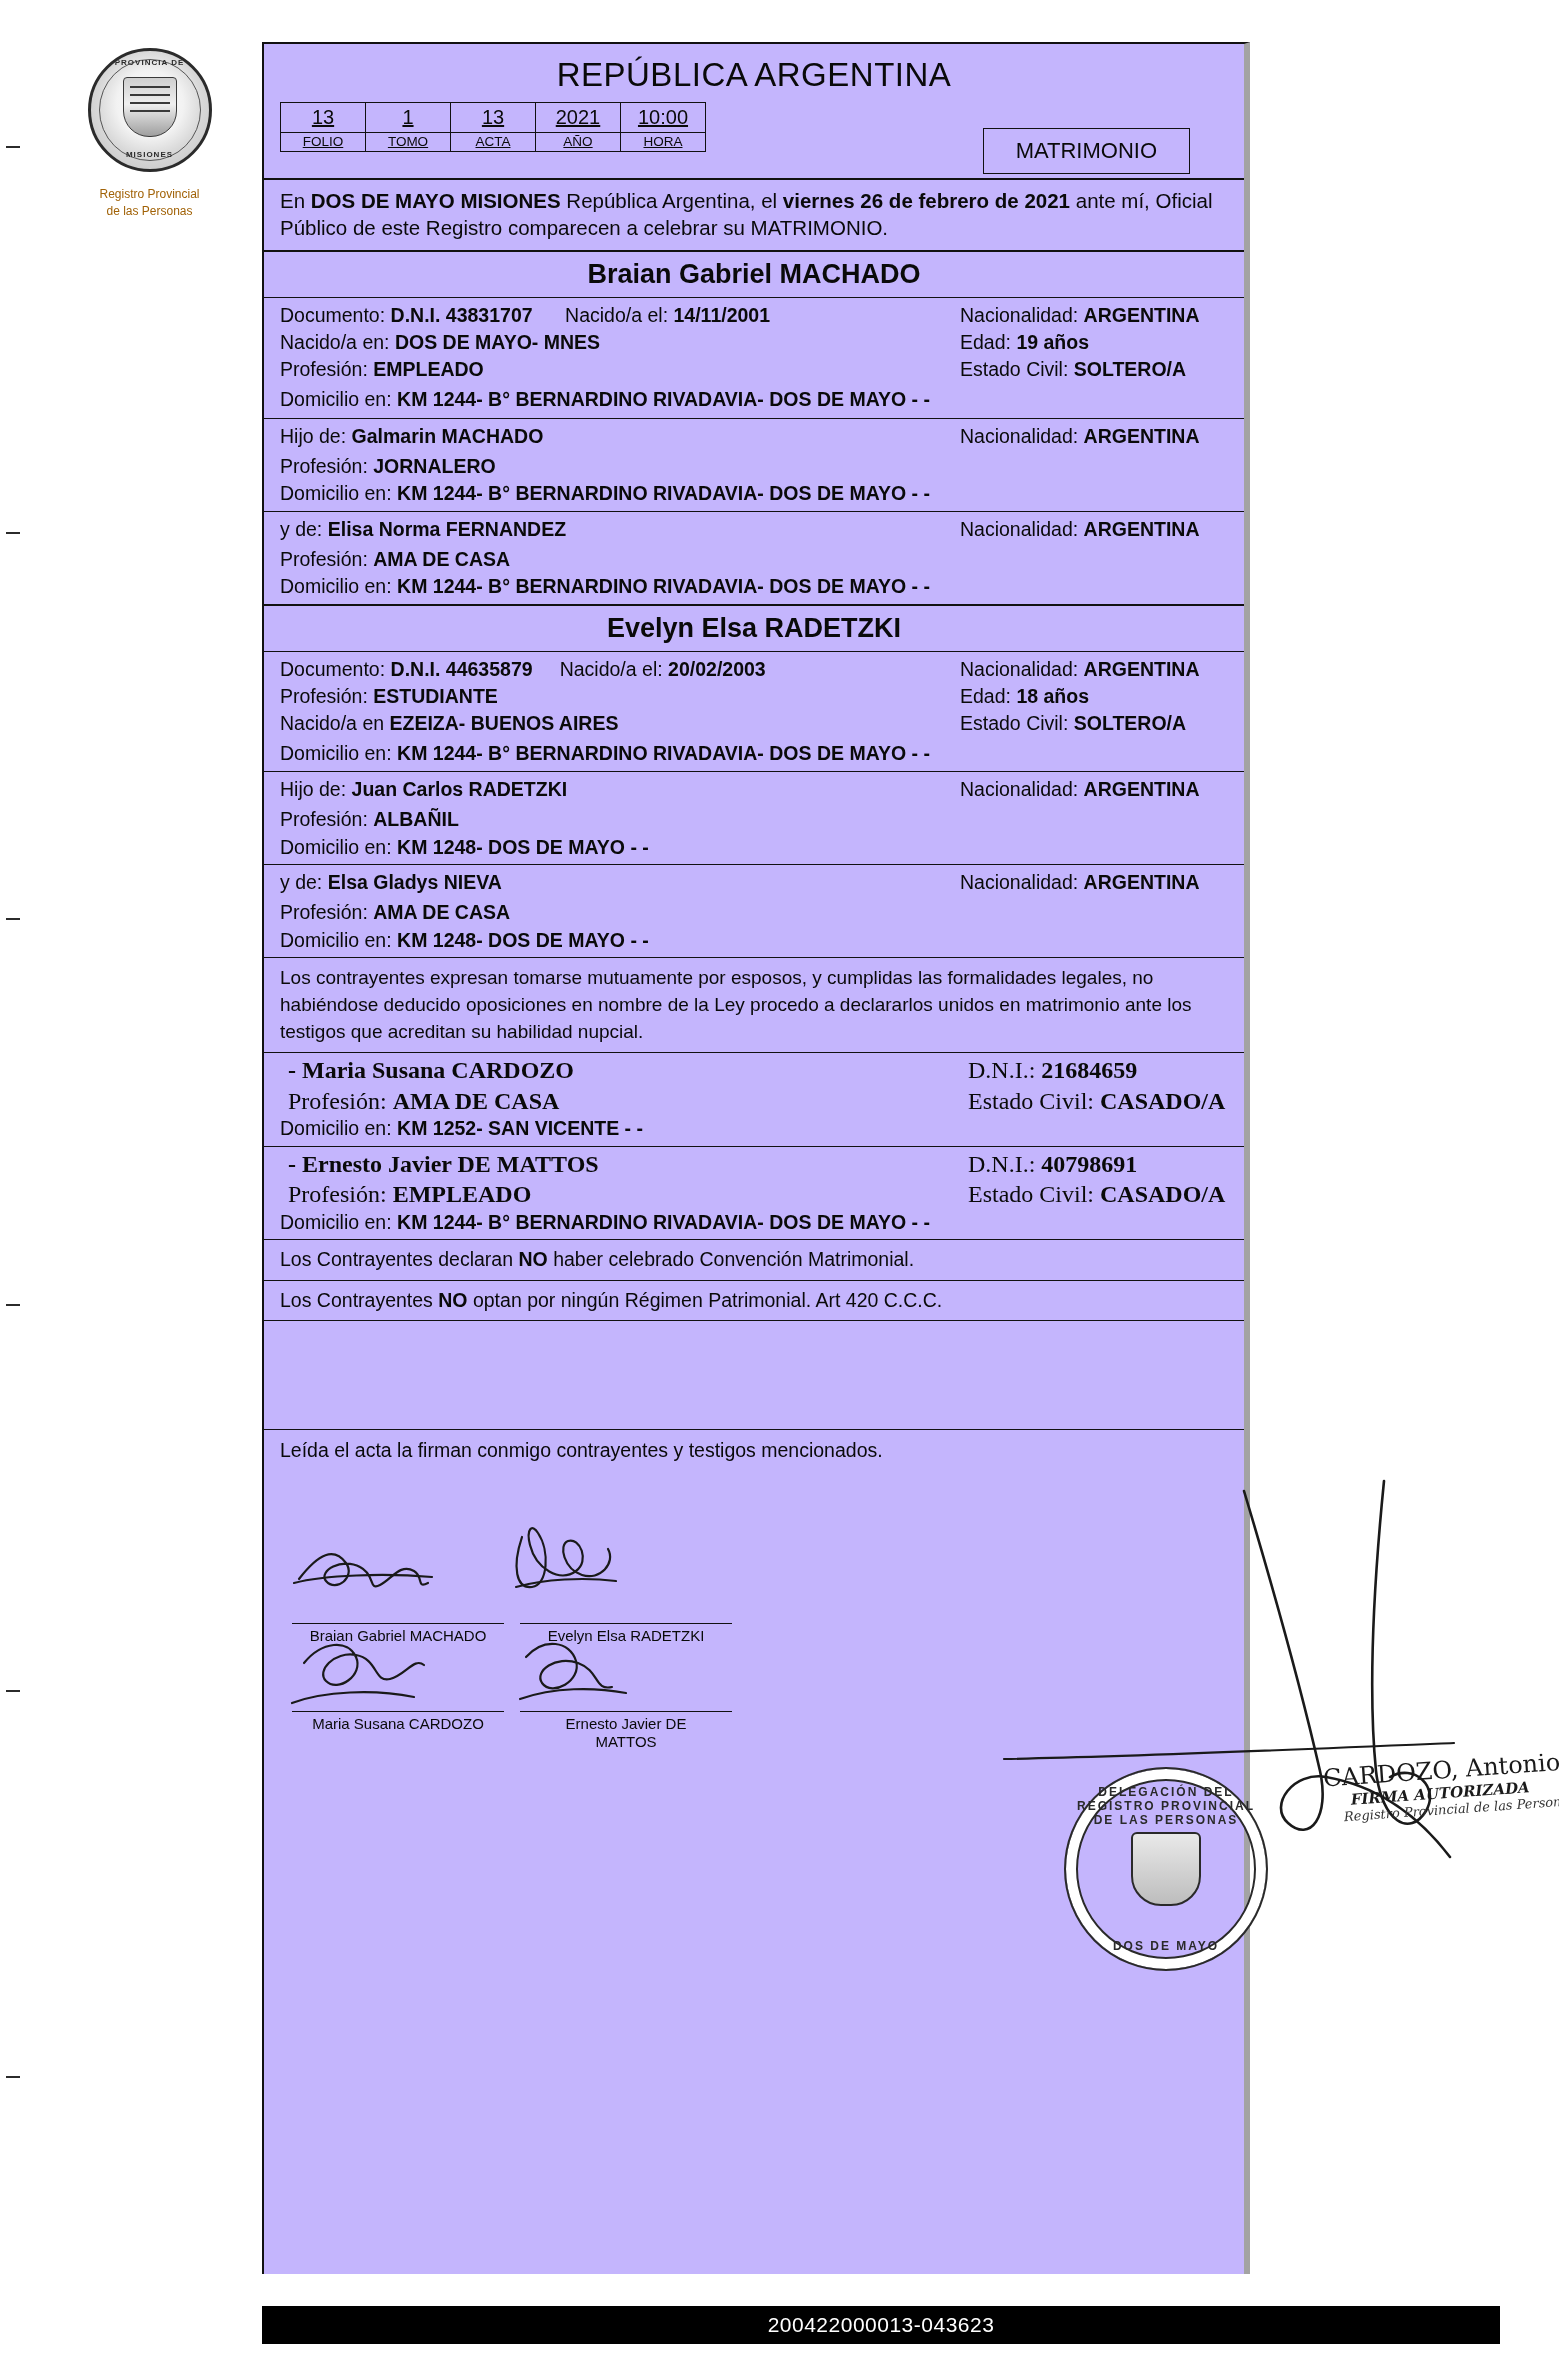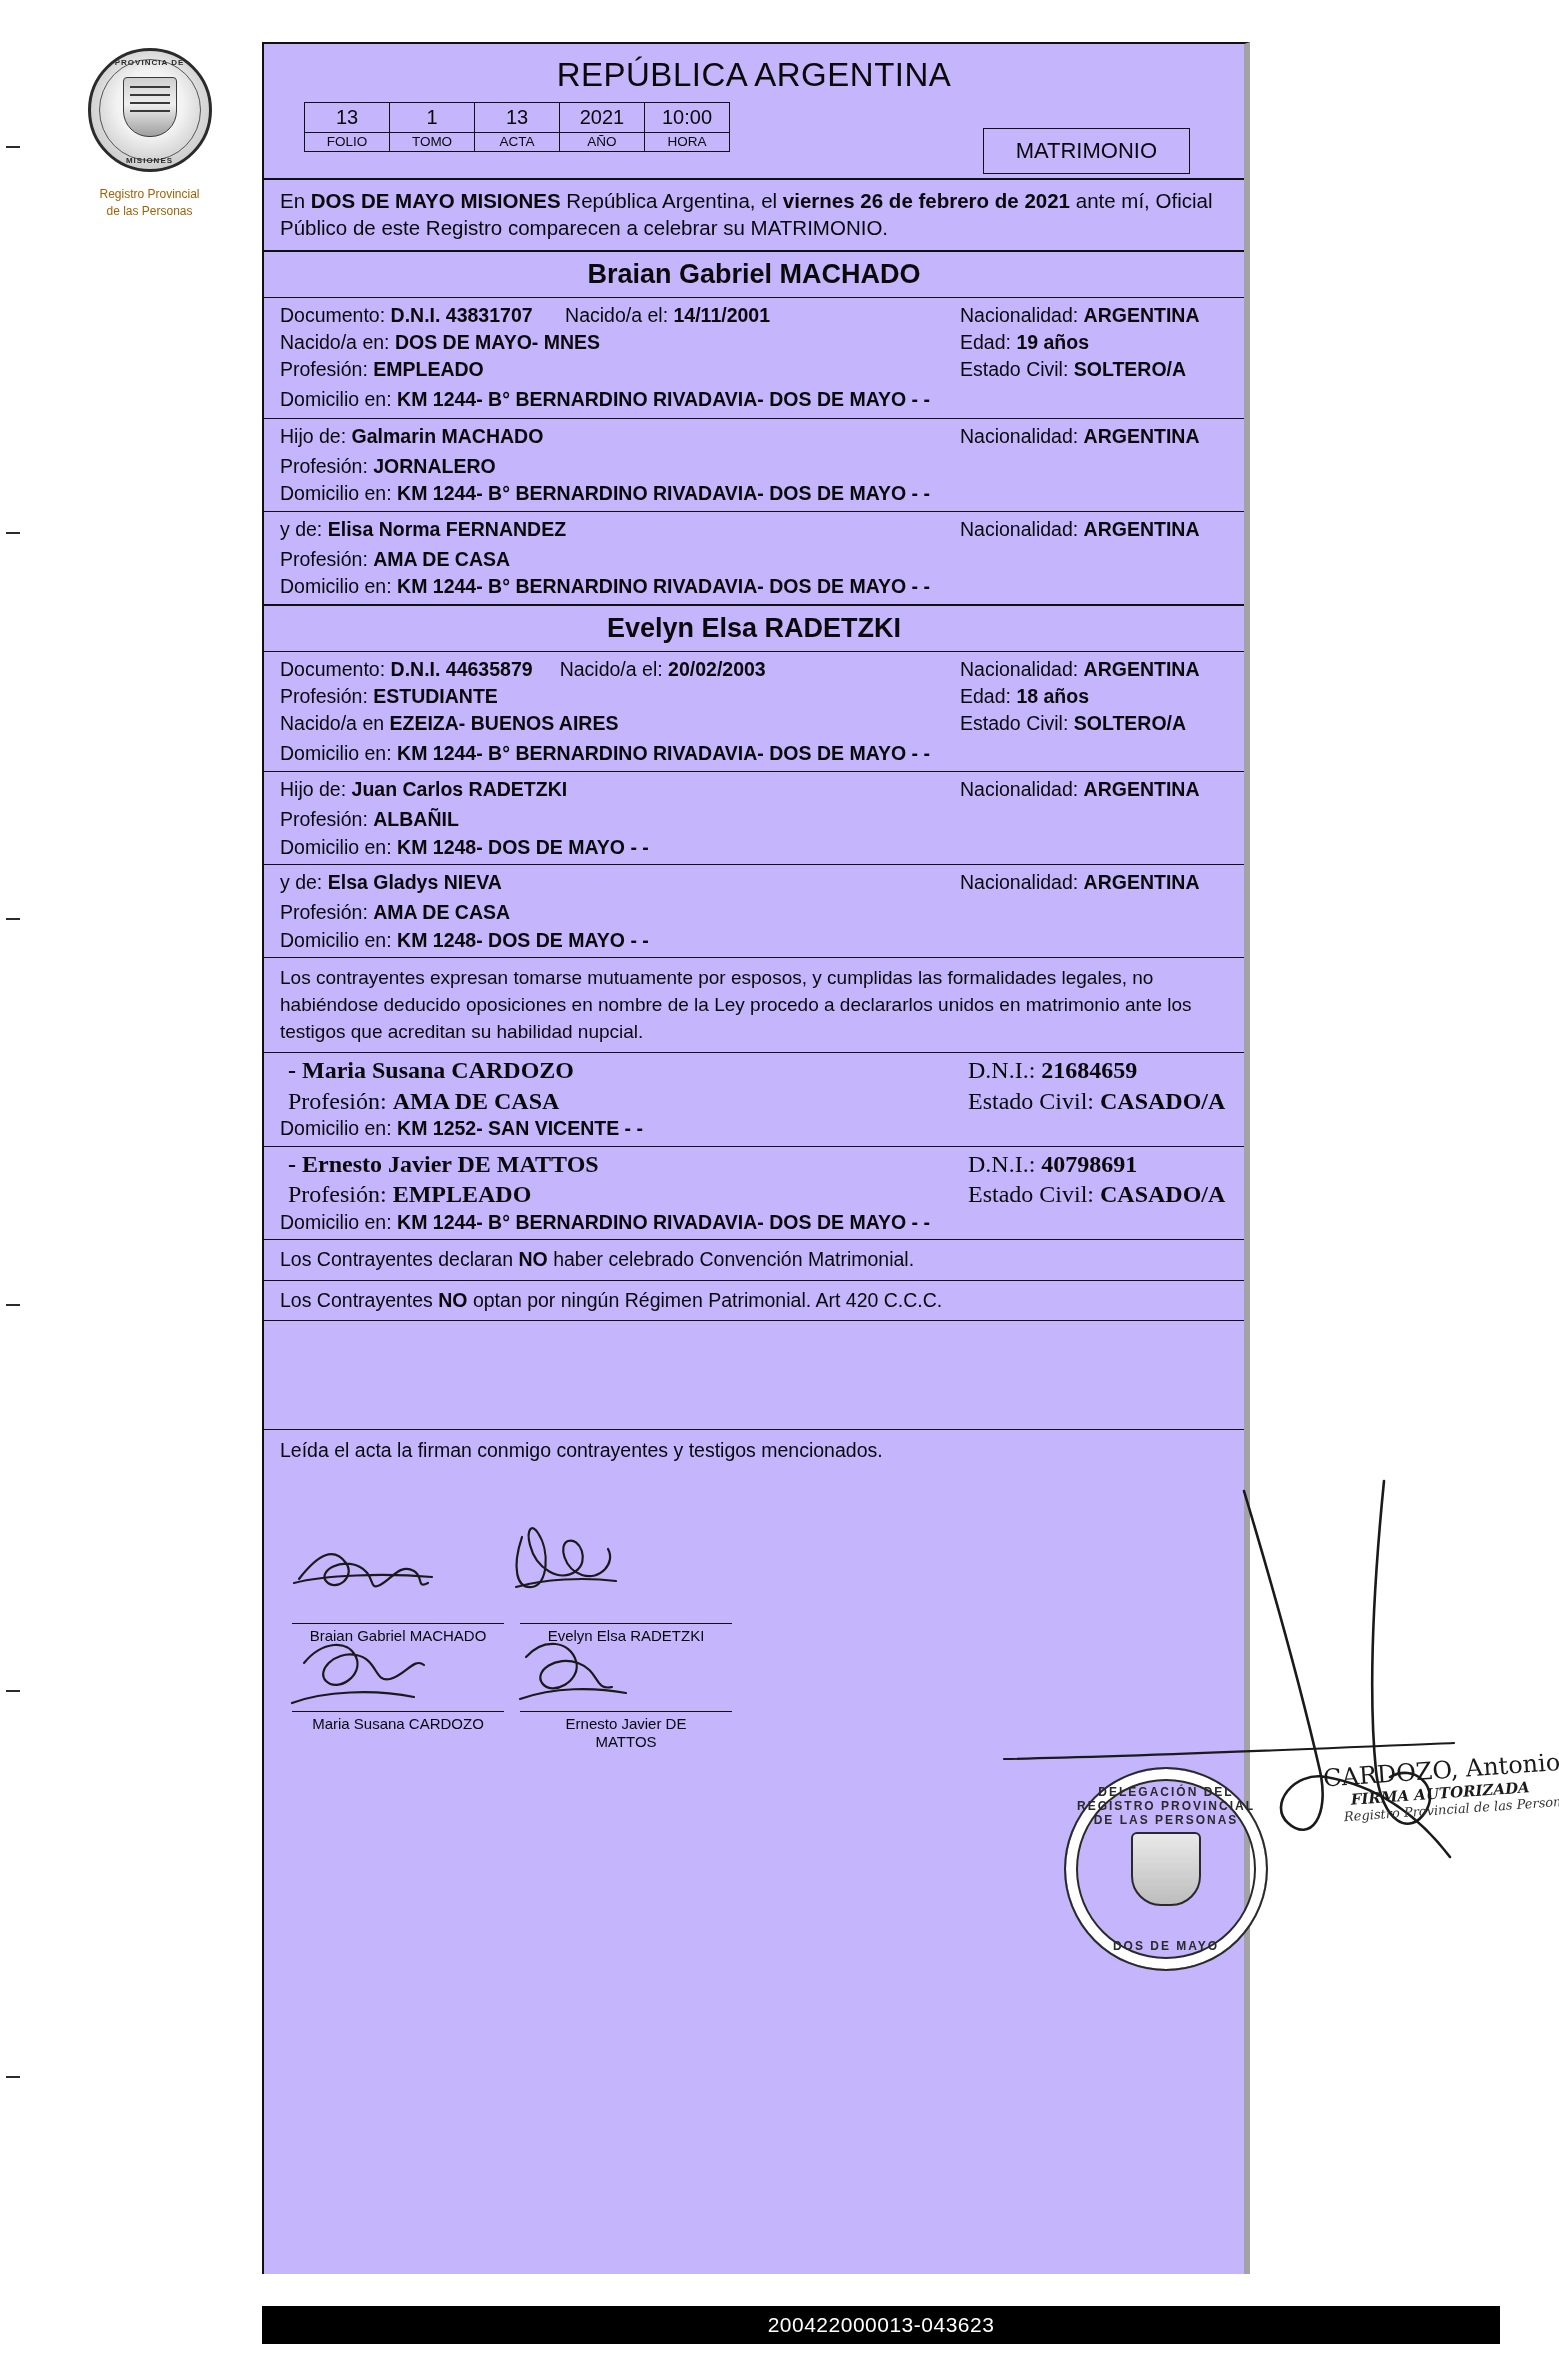--- a/index.html
+++ b/index.html
@@ -13,35 +13,35 @@
          position:relative;overflow:hidden;}
   .crest .ring{position:absolute;inset:8px;border-radius:50%;border:1px solid #555;}
   .crest .shield{position:absolute;left:50%;top:26px;transform:translateX(-50%);width:52px;height:58px;
          background:linear-gradient(180deg,#cfcfcf 0%,#efefef 45%,#9f9f9f 100%);
          border:1.5px solid #3a3a3a;border-radius:4px 4px 26px 26px;}
   .crest .shield:before{content:"";position:absolute;left:6px;top:8px;right:6px;height:2px;background:#3a3a3a;
          box-shadow:0 8px 0 #3a3a3a,0 16px 0 #3a3a3a,0 24px 0 #3a3a3a;}
   .crest .toptext,.crest .bottext{position:absolute;left:0;right:0;text-align:center;font-size:8px;
          letter-spacing:1px;color:#2b2b2b;font-weight:bold;}
   .crest .toptext{top:7px;}
-  .crest .bottext{bottom:4px;margin-top:48px;}
+  .crest .bottext{bottom:10px;margin-top:48px;}
   .crest-cap{margin-top:14px;font-size:12px;line-height:17px;color:#a16207;}
 
   
   .tick{position:absolute;left:6px;width:14px;height:2px;background:#2b2b2b;}
 
   
   .doc{position:absolute;left:262px;top:42px;width:988px;height:2232px;border-left:2.5px solid #111;border-top:2.5px solid #111;border-right:6px solid #a3a3a3;box-sizing:border-box;background:#c4b5fd;}
   .hrule{border-top:2px solid #111;}
   .hrule-thin{border-top:1.2px solid #111;}
 
   .title{text-align:center;font-size:33px;letter-spacing:.5px;padding:12px 0 6px 0;}
 
   .headrow{display:flex;align-items:flex-start;padding:2px 0 4px 0;}
-  .foliotable{margin-left:40px;border-collapse:collapse;}
+  .foliotable{margin-left:16px;border-collapse:collapse;text-decoration:underline;}
   .foliotable td{border:1.5px solid #111;text-align:center;font-size:20px;padding:3px 0;width:84px;}
   .foliotable td.lbl{font-size:13.5px;padding:1px 0 2px 0;}
   .matribox{margin-left:auto;margin-right:54px;margin-top:26px;border:1.5px solid #111;padding:9px 32px;font-size:22px;}
 
   .para{padding:7px 16px 9px 16px;font-size:20.5px;line-height:27px;}
   .para b{font-weight:bold;}
 
   .personname{text-align:center;font-size:27px;font-weight:bold;padding:7px 0 7px 0;}
 
   .grid2{display:flex;padding:0 0 0 16px;font-size:19.5px;line-height:27px;}

